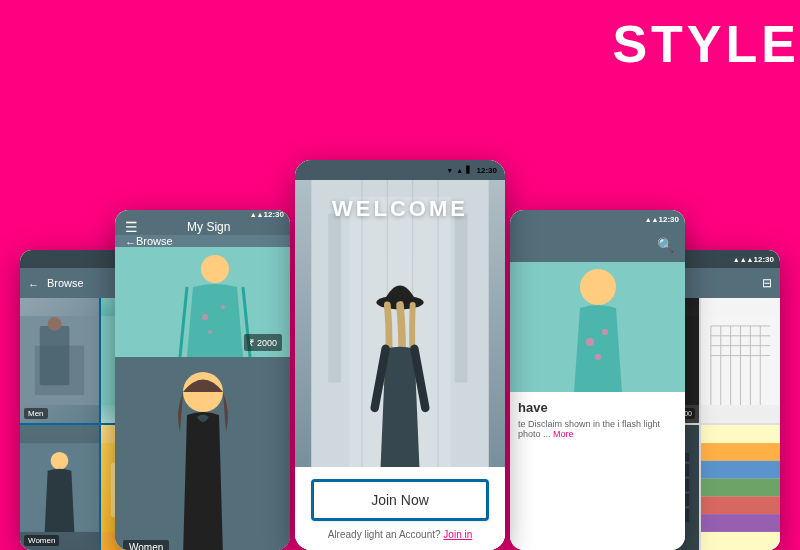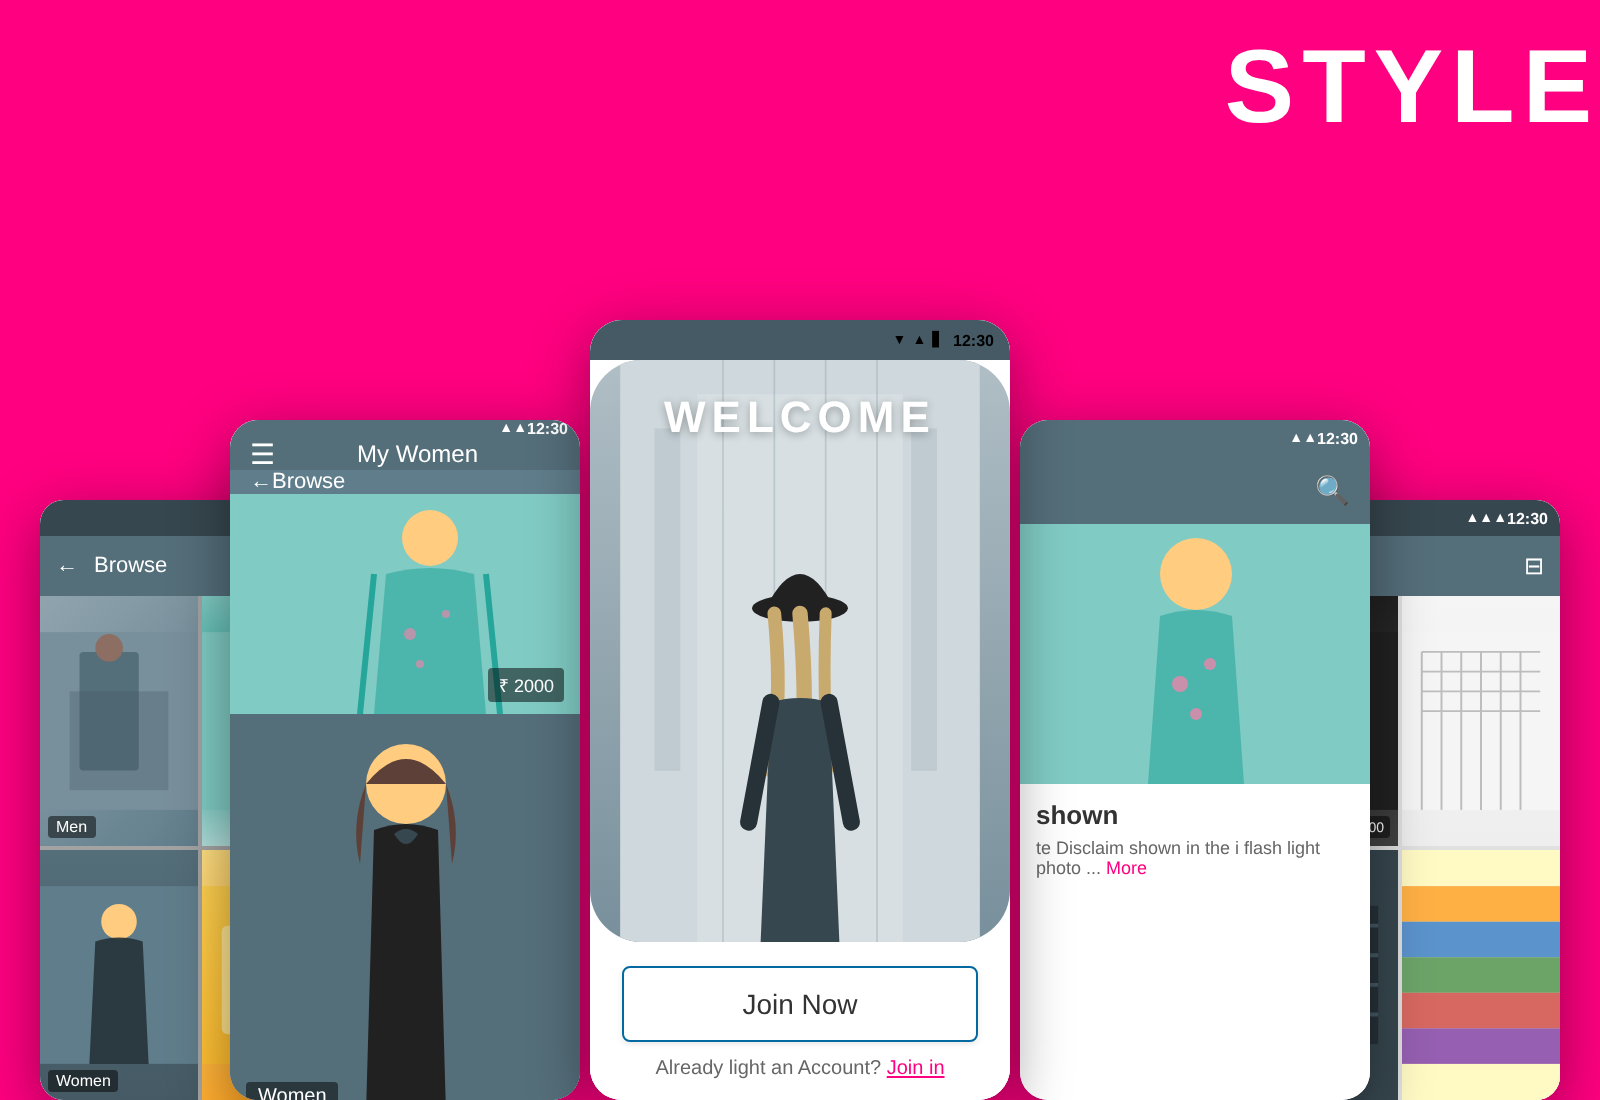--- a/index.html
+++ b/index.html
@@ -135,21 +135,20 @@
       align-items: center;
       justify-content: flex-end;
       padding: 0 8px;
       gap: 3px;
     }
     .welcome-hero {
       flex: 1;
       position: relative;
       overflow: hidden;
       background: linear-gradient(to bottom, #b0bec5 0%, #78909C 100%);
-      border-radius: 26px;
     }
     .welcome-title {
       position: absolute;
       top: 16px;
       left: 0;
       right: 0;
       text-align: center;
       font-size: 22px;
       font-weight: 900;
       color: white;
@@ -158,21 +157,21 @@
     }
     .welcome-bottom {
       padding: 12px 16px 10px;
       background: #fff;
     }
     .join-btn {
       display: block;
       width: 100%;
       padding: 10px;
       background: white;
-      border: 1px solid #0369a1;
+      border: 3px solid #0369a1;
       border-radius: 4px;
       text-align: center;
       font-size: 14px;
       color: #333;
       font-weight: 500;
       box-shadow: 0 1px 3px rgba(0,0,0,0.1);
       cursor: pointer;
     }
     .account-text {
       text-align: center;
@@ -264,21 +263,21 @@
       padding: 0 8px;
       color: white;
       font-size: 11px;
       gap: 4px;
     }
     .browse-grid {
       flex: 1;
       display: grid;
       grid-template-columns: 1fr 1fr;
       gap: 2px;
-      background: #a3a3a3;
+      background: #0369a1;
     }
     .browse-cell {
       background: #b0bec5;
       position: relative;
       overflow: hidden;
     }
     .browse-cell-label {
       position: absolute;
       bottom: 4px;
       left: 4px;
@@ -441,21 +440,21 @@
   </div>
 
   <div class="phone phone-left1">
     <div class="myfeed-screen">
       <div class="status-bar">
         <span class="signal">▲▲</span>
         <span class="time">12:30</span>
       </div>
       <div class="myfeed-appbar">
         <span class="hamburger">☰</span>
-        <span class="app-bar-title">My Women</span>
+        <span class="app-bar-title">My Sign</span>
       </div>
       <div class="myfeed-sub-bar">
         <span>← </span>
         <span>Browse</span>
       </div>
       <div class="myfeed-content">
         <div class="myfeed-top-img img-teal-girl">
           <svg width="100%" height="110" viewBox="0 0 175 110" xmlns="http://www.w3.org/2000/svg">
             <rect width="175" height="110" fill="#80cbc4"></rect>
             <circle cx="100" cy="22" r="14" fill="#ffcc80"></circle>
@@ -549,21 +548,21 @@
           <svg width="100%" height="130" viewBox="0 0 175 130" xmlns="http://www.w3.org/2000/svg">
             <rect width="175" height="130" fill="#80cbc4"></rect>
             <circle cx="88" cy="25" r="18" fill="#ffcc80"></circle>
             <path d="M70 46 Q88 40 106 46 L112 130 H64 Z" fill="#4db6ac"></path>
             <circle cx="80" cy="80" r="4" fill="#ff80ab" opacity="0.7"></circle>
             <circle cx="95" cy="70" r="3" fill="#ff80ab" opacity="0.7"></circle>
             <circle cx="88" cy="95" r="3" fill="#ff80ab" opacity="0.7"></circle>
           </svg>
         </div>
         <div class="right1-text-area">
-          <div class="right1-brand">shown</div>
+          <div class="right1-brand">have</div>
           <div style="margin-top:4px;font-size:9px;color:#666;">
             <span>te Disclaim shown in the i flash light photo ...</span>
             <span class="right1-more" style="cursor:pointer;">More</span>
           </div>
         </div>
       </div>
     </div>
   </div>
 
   <div class="phone phone-right2">

